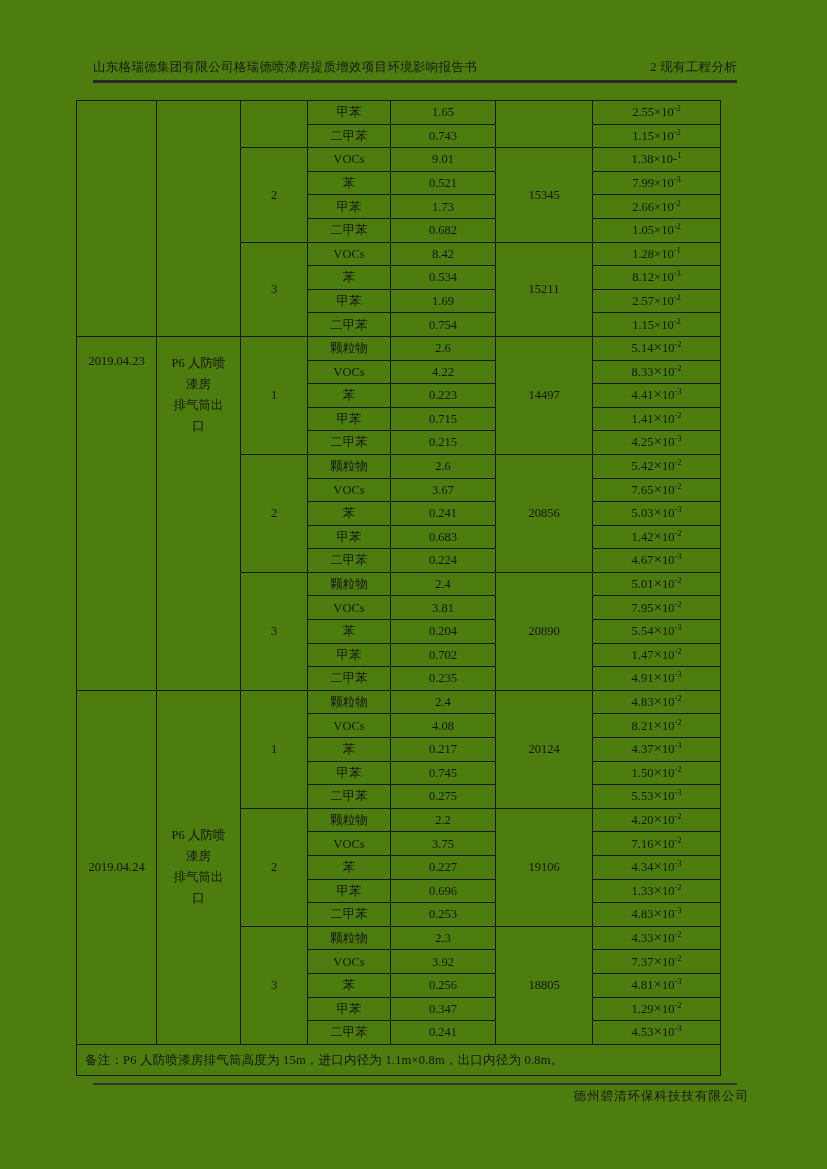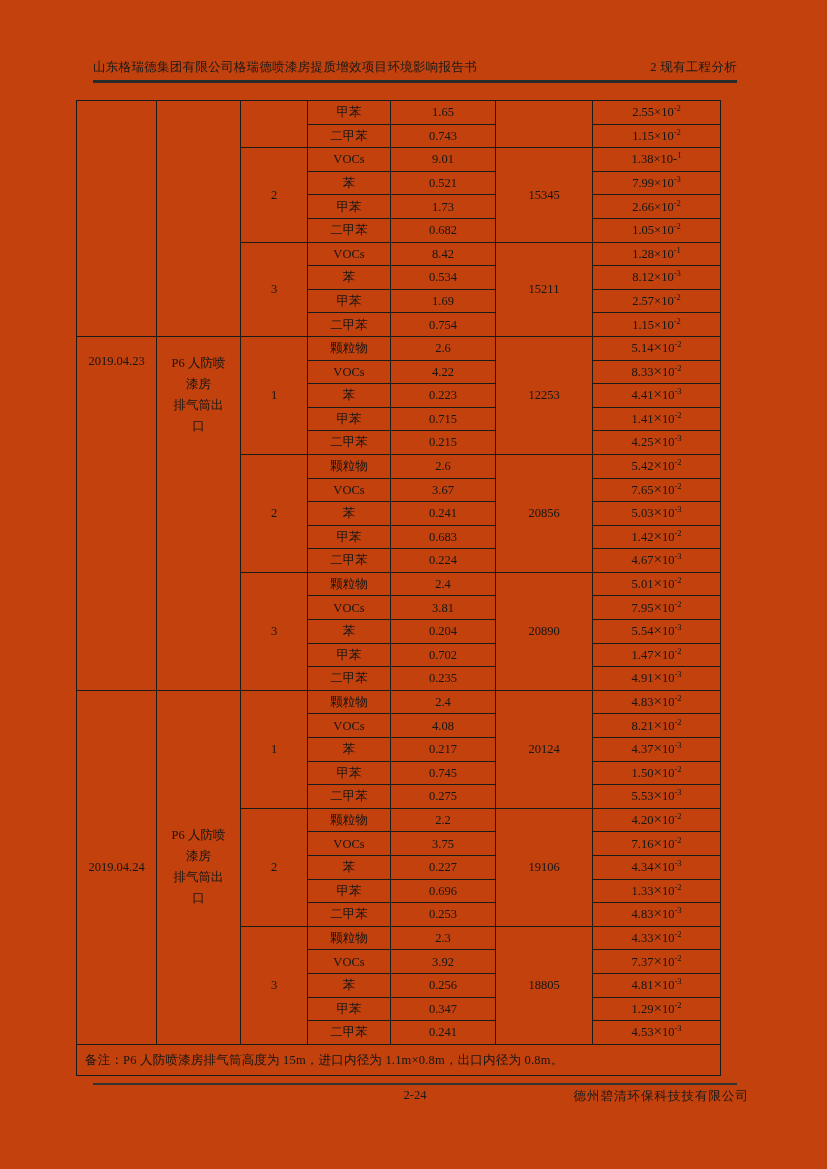--- a/index.html
+++ b/index.html
@@ -1,19 +1,19 @@
 <!DOCTYPE html>
 <html><head>
 <meta charset="utf-8">
 <style>
   html,body{margin:0;padding:0;background:#e8e8e8;}
   .page{
     position:relative;
     width:827px;height:1169px;
-    background:#c2410c;
+    background:#4d7c0f;
     font-family:"Liberation Serif", serif;
     color:#1a1a1a;
     overflow:hidden;
   }
   
   .hdr{
     position:absolute;left:93px;top:54px;width:644px;height:22px;
     display:flex;justify-content:space-between;align-items:flex-end;
     font-size:12.5px;letter-spacing:.3px;white-space:nowrap;
   }
@@ -143,21 +143,21 @@
             <td rowspan="15" class="merged">2019.04.23</td>
             <td rowspan="15" class="merged">
               <div class="loc-line">P6 人防喷</div>
               <div class="loc-line">漆房</div>
               <div class="loc-line">排气筒出</div>
               <div class="loc-line">口</div>
             </td>
             <td rowspan="5">1</td>
             <td>颗粒物</td>
             <td>2.6</td>
-            <td rowspan="5">12253</td>
+            <td rowspan="5">14497</td>
             <td>5.14<span class="tx">×</span>10<sup>-2</sup></td>
           </tr>
           <tr class="blk1">
             <td>VOCs</td>
             <td>4.22</td>
             <td>8.33<span class="tx">×</span>10<sup>-2</sup></td>
           </tr>
           <tr class="blk1">
             <td>苯</td>
             <td>0.223</td>
@@ -316,16 +316,15 @@
             <td>4.53<span class="tx">×</span>10<sup>-3</sup></td>
           </tr>
           <tr class="note-row">
             <td colspan="7" class="note-cell">备注：P6 人防喷漆房排气筒高度为 15m，进口内径为 1.1m×0.8m，出口内径为 0.8m。</td>
           </tr>
         </tbody>
     </table>
   </div>
 
   <div class="ftr-rule"></div>
-  <div class="ftr-page">2-24</div>
   <div class="ftr-company">德州碧清环保科技技有限公司</div>
 
 </div>
 
 </body></html>

